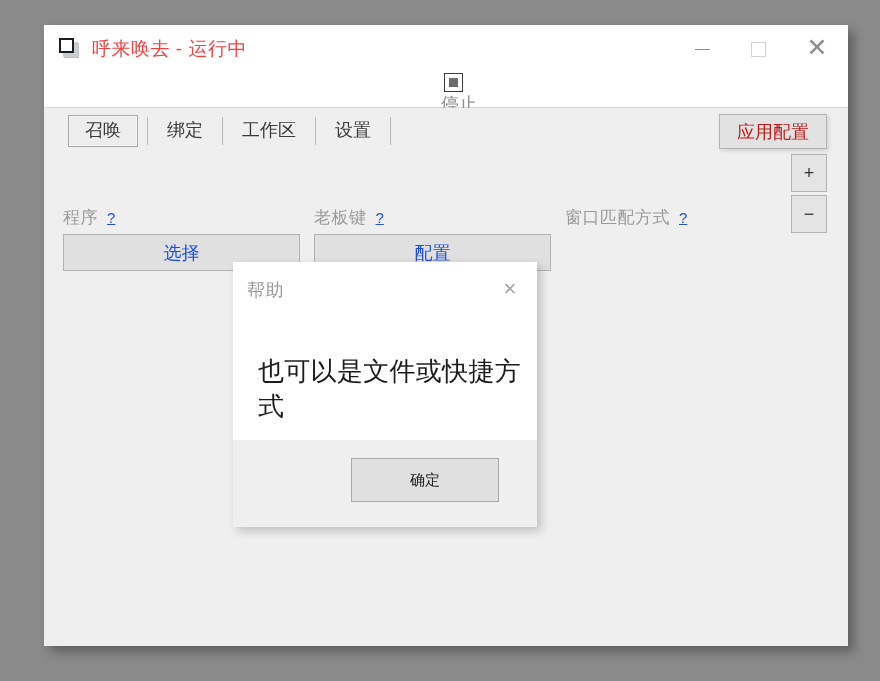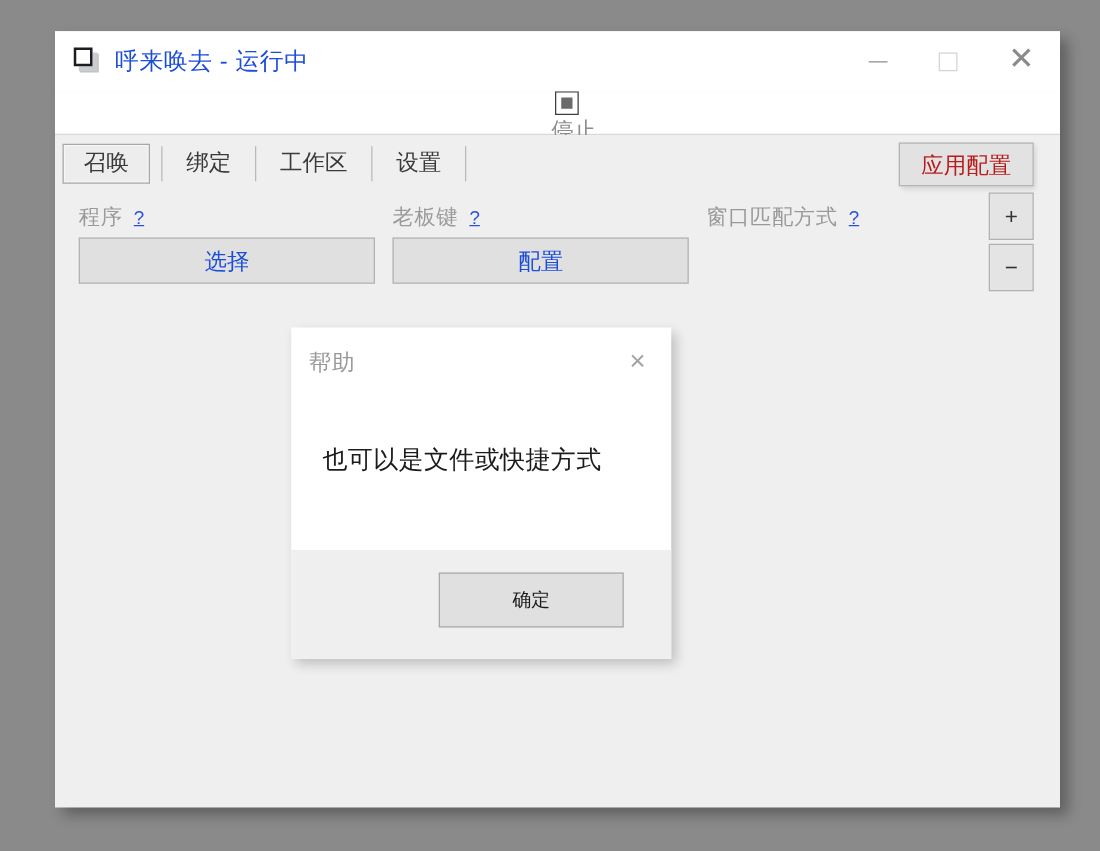--- a/index.html
+++ b/index.html
@@ -52,21 +52,21 @@
     position: absolute;
     left: 0; top: 0;
     width: 15px; height: 15px;
     background: #ffffff;
     border: 2px solid #1d1d1d;
     box-sizing: border-box;
   }
   .title-text {
     margin-left: 11px;
     font-size: 19px;
-    color: #1d4ed8;
+    color: #ef4444;
     letter-spacing: 0.5px;
     white-space: nowrap;
   }
   .win-controls {
     position: absolute;
     right: 0; top: 0;
     height: 48px;
     display: flex;
     align-items: center;
   }
@@ -138,21 +138,21 @@
   }
   .menu-item.second { margin-left: 15px; }
 
   
   .tabstrip {
     height: 46px;
     background: #efefef;
     display: flex;
     align-items: center;
     position: relative;
-    padding-left: 6px;
+    padding-left: 24px;
   }
   .tab {
     font-size: 18px;
     color: #3a3a3a;
     padding: 4px 10px;
     white-space: nowrap;
     line-height: 1.3;
   }
   .tab.active {
     background: #ededed;
@@ -191,20 +191,21 @@
     padding: 0 0 0 0;
   }
   .field-row {
     display: flex;
     padding-left: 19px;
     padding-top: 8px;
   }
   .field-col {
     width: 237px;
     margin-right: 14px;
+    margin-top: 44px;
   }
   .field-label {
     font-size: 17px;
     color: #9a9a9a;
     margin-bottom: 5px;
     display: flex;
     align-items: baseline;
     white-space: nowrap;
   }
   .field-label .label-text { letter-spacing: 0.5px; }
@@ -281,21 +282,21 @@
     font-weight: 300;
     color: #a2a2a2;
     line-height: 1;
   }
   .dlg-body {
     height: 122px;
     padding: 36px 0 0 25px;
     box-sizing: border-box;
   }
   .dlg-message {
-    font-size: 20px;
+    font-size: 26px;
     color: #1b1b1b;
     letter-spacing: 0.3px;
   }
   .dlg-footer {
     height: 87px;
     background: #efefef;
     position: relative;
   }
   .dlg-ok-btn {
     position: absolute;

